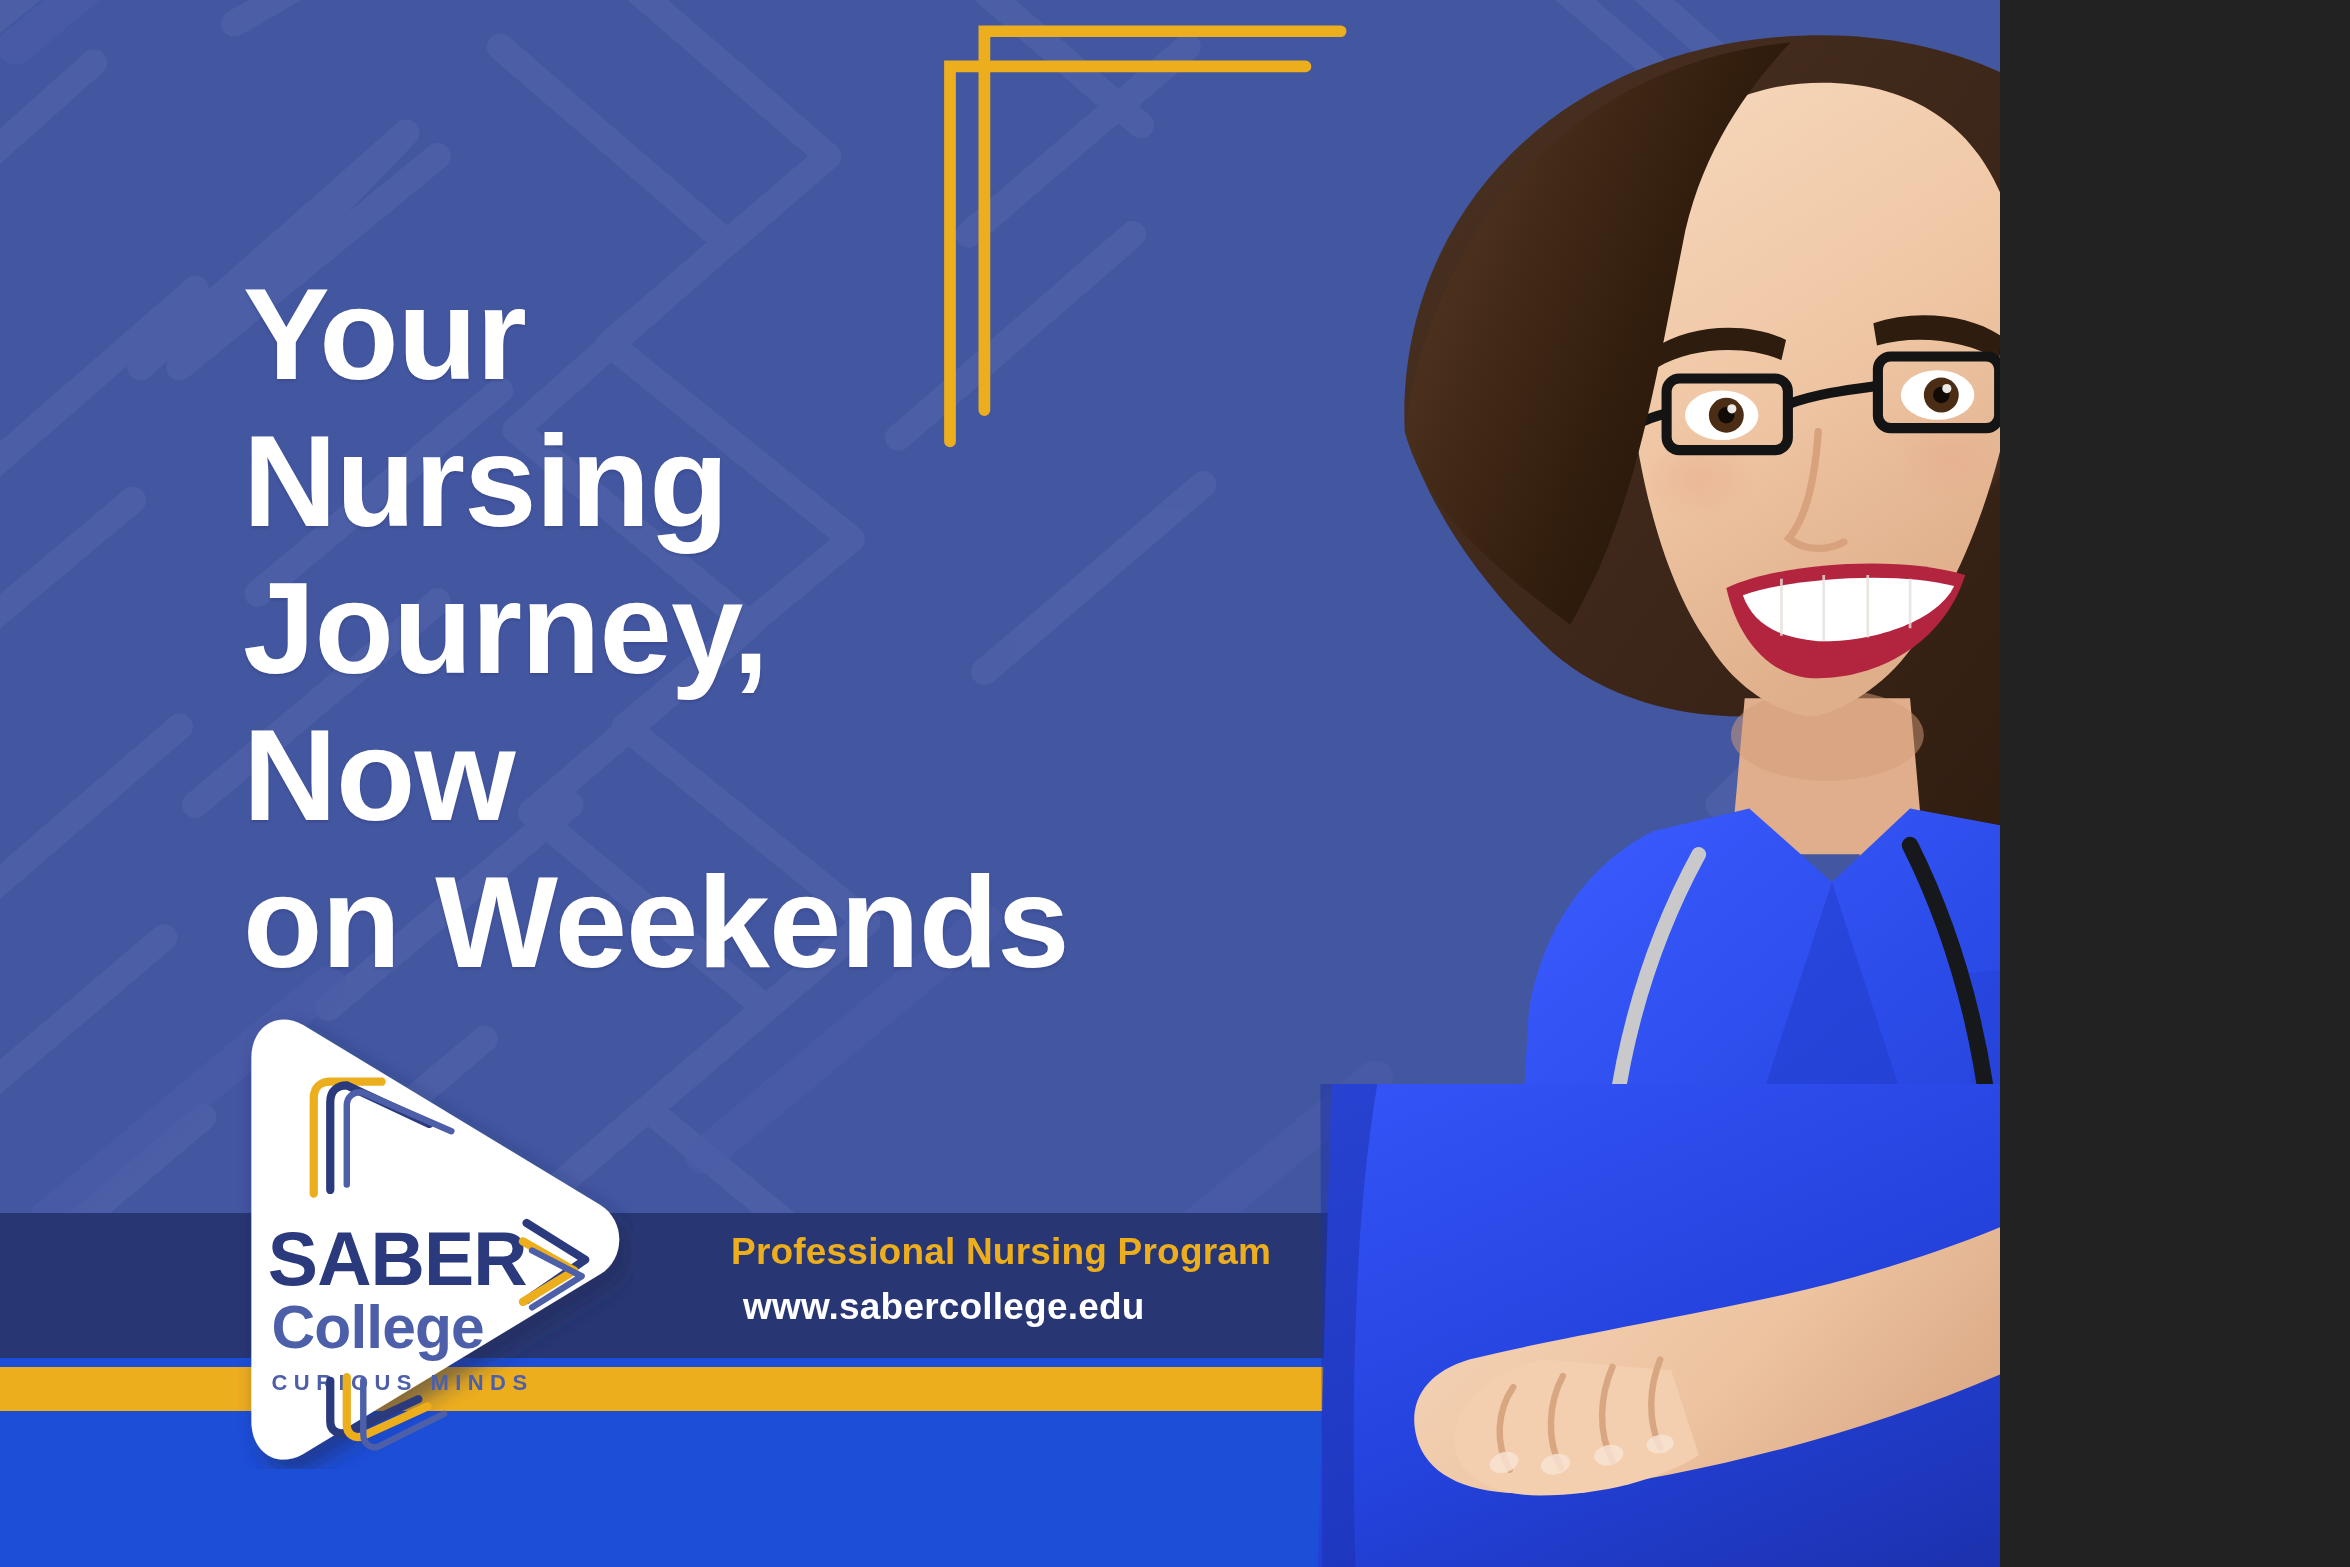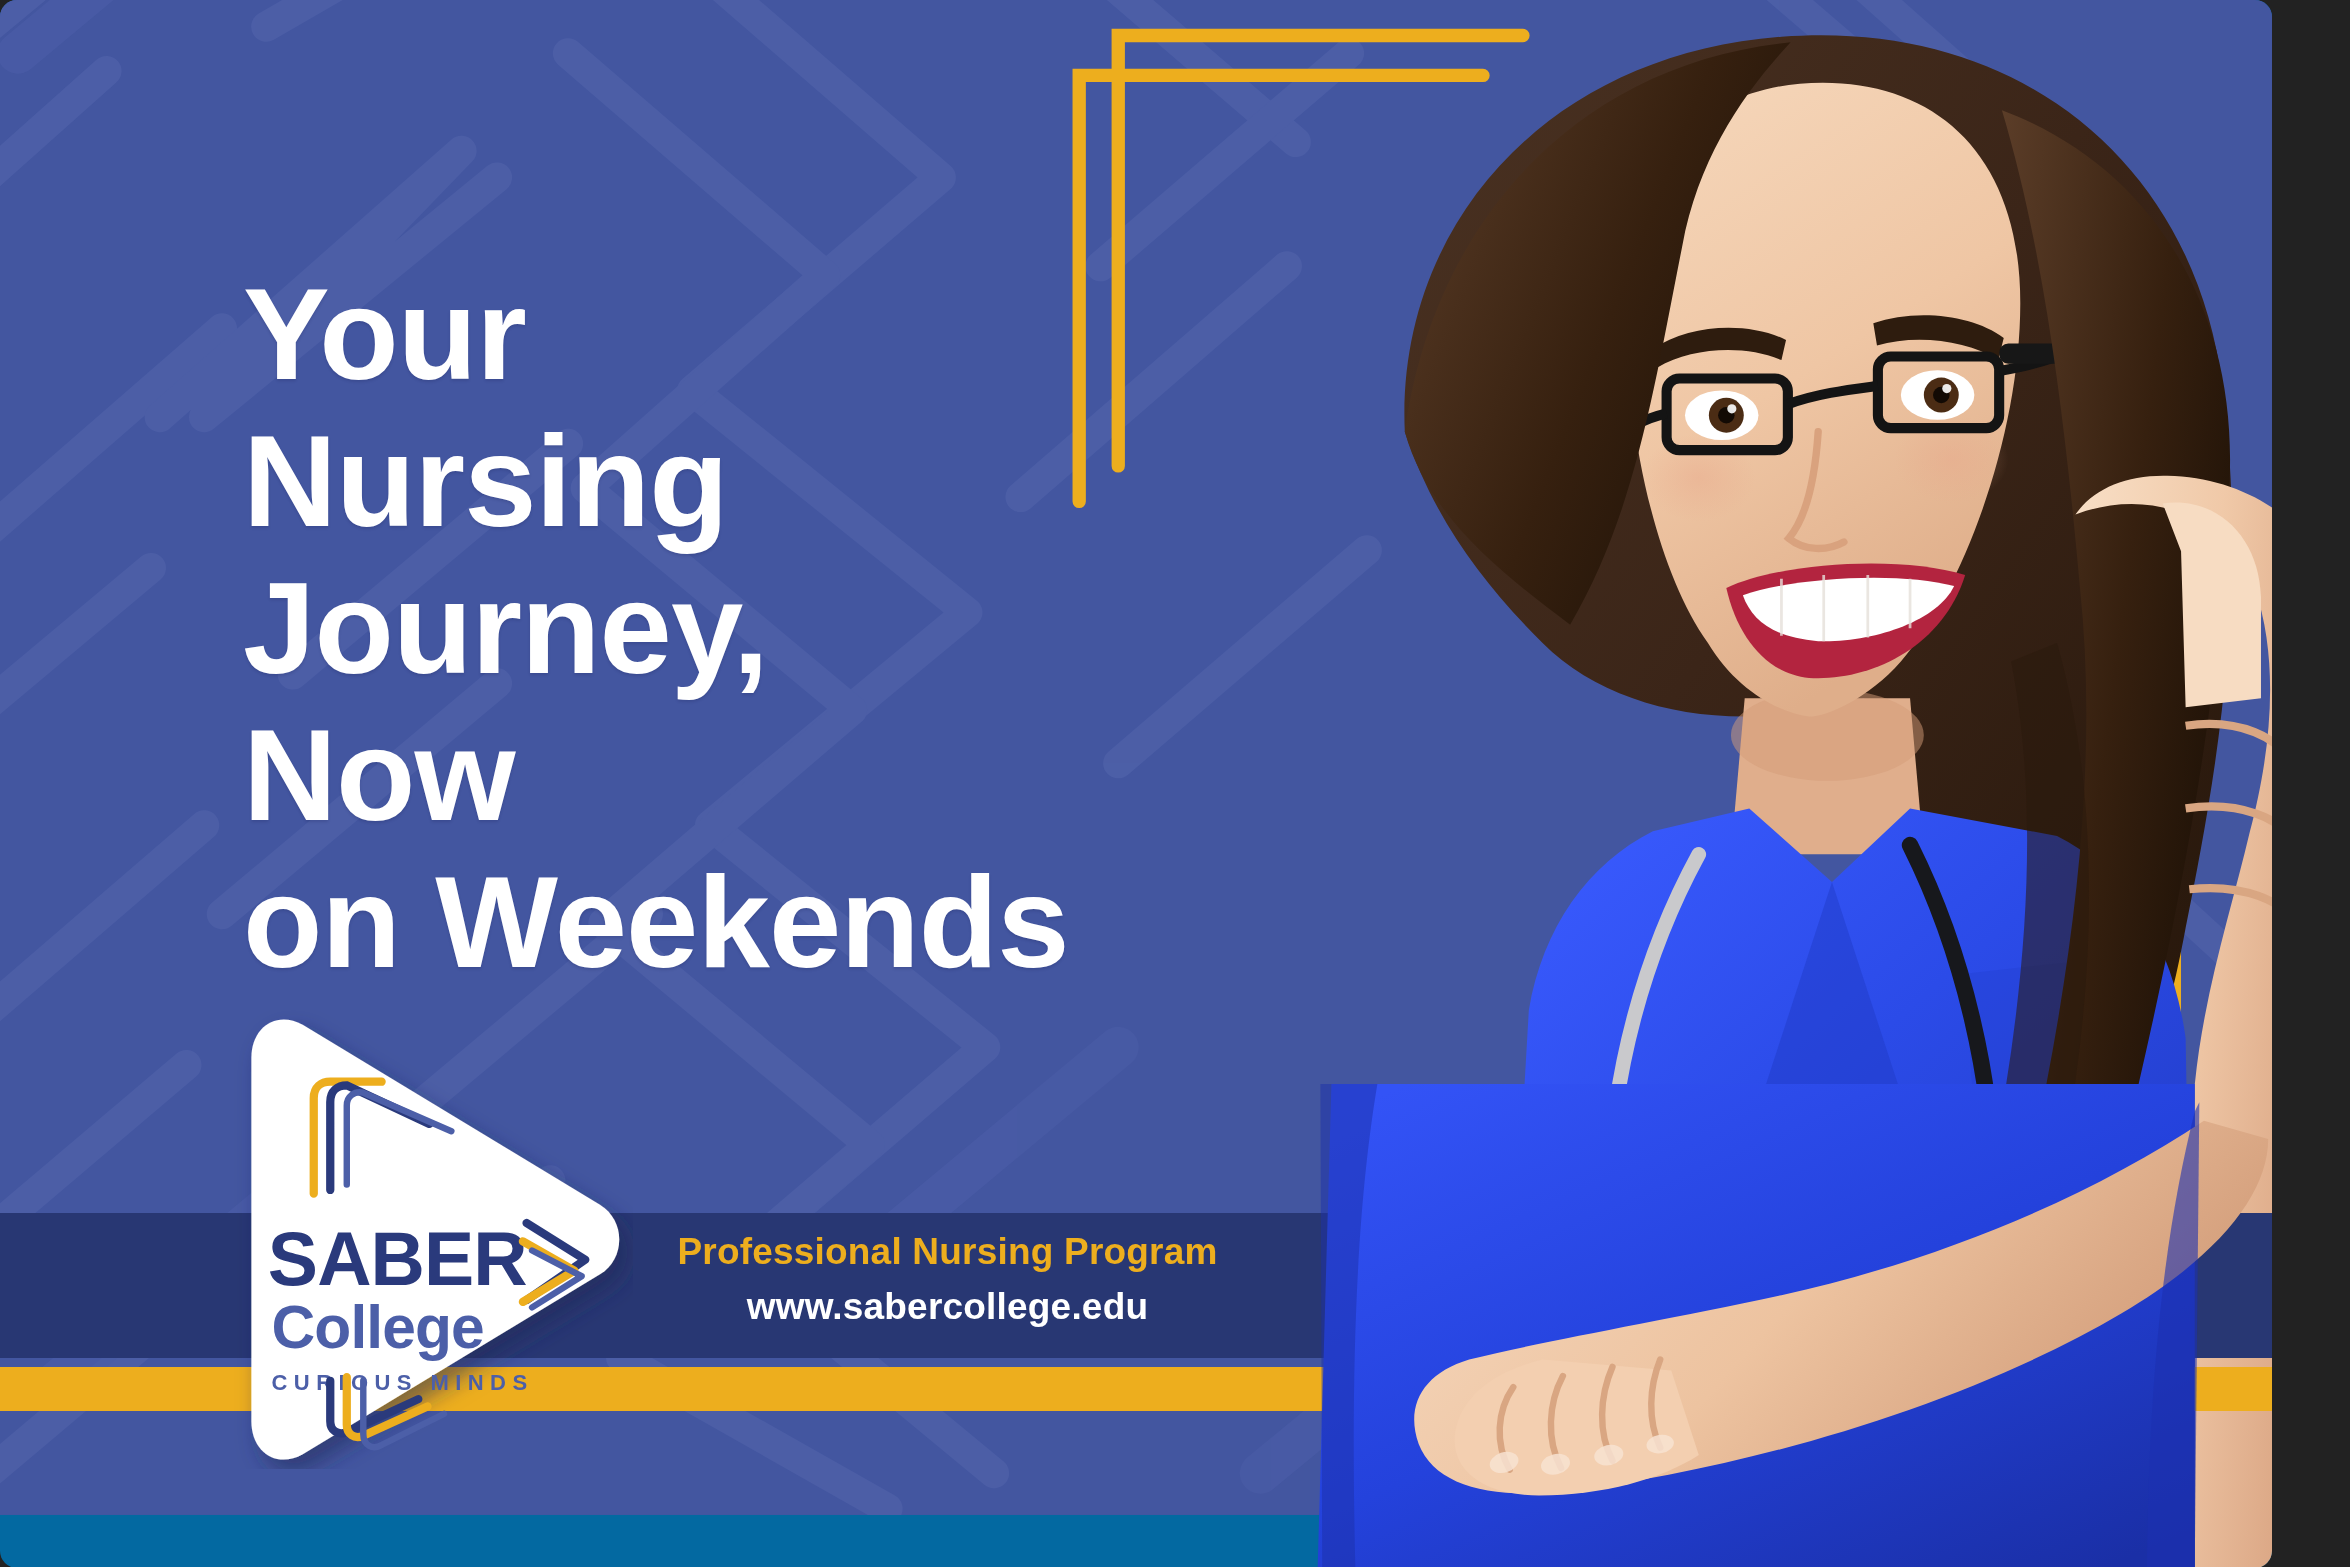--- a/index.html
+++ b/index.html
@@ -1,24 +1,23 @@
 <!DOCTYPE html>
 <html style="font-size:14.7px"><head>
 <meta charset="utf-8">
 <style>
   html,body{margin:0;padding:0;background:#222;}
   *{box-sizing:border-box;}
 
   .poster{
     position:relative;
-    width:2272px;height:1568px;
+    width:2000px;height:1568px;
     overflow:hidden;
-    background:#0369a1;
+    background:#1d4ed8;
     font-family:"Liberation Sans", sans-serif;
-    border-radius:17px;
   }
 
   
   .bg-pattern{position:absolute;inset:0;z-index:1;}
 
   
   .deco-svg{position:absolute;inset:0;z-index:3;pointer-events:none;}
 
   
   .photo-wrap{
@@ -70,23 +69,22 @@
   .logo{
     position:absolute;
     left:211px;top:1010px;
     width:422px;height:459px;
     z-index:8;
   }
 
   
   .footer-text{
     position:absolute;
-    left:672px;top:1231px;
+    left:731px;top:1231px;
     z-index:9;
-    text-align:center;
     width:551px;
   }
   .footer-tagline{
     color:#EDAE1E;
     font-size:37px;
     font-weight:700;
     letter-spacing:0.2px;
     margin:0 0 13px 0;
   }
   .footer-url{

